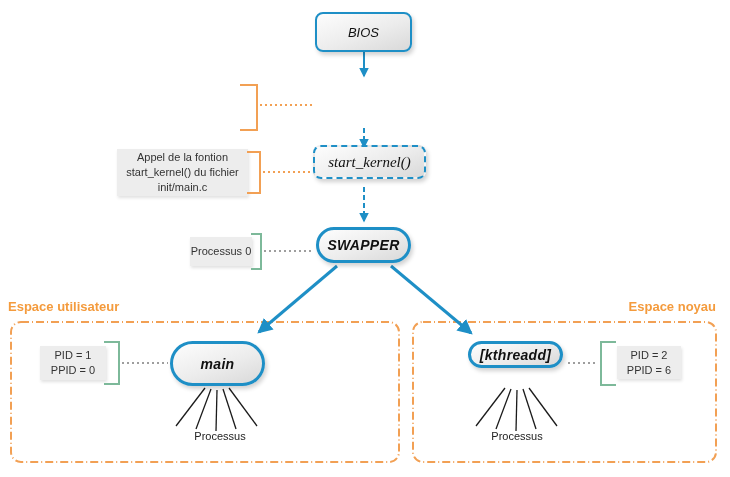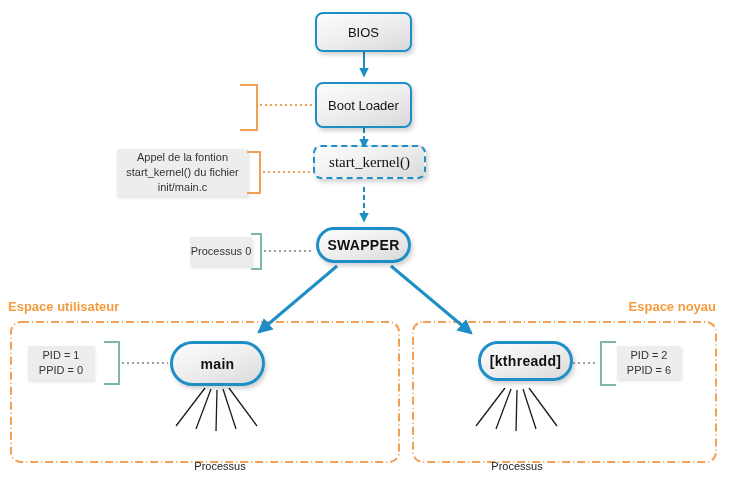--- a/index.html
+++ b/index.html
@@ -9,38 +9,39 @@
   }
   svg.layer{position:absolute;left:0;top:0;width:730px;height:477px;}
 
   .node{
     position:absolute;box-sizing:border-box;
     border:2px solid #1E8FC6;border-radius:8px;
     background:linear-gradient(160deg,#fdfdfd 0%,#ececec 55%,#d9d9d9 100%);
     display:flex;align-items:center;justify-content:center;
     font-size:13px;color:#111;
     box-shadow:2px 3px 4px rgba(0,0,0,0.18);
+    font-style:italic;
   }
   .node.dashed{border-style:dashed;font-family:"Liberation Serif", serif;font-size:15px;}
   .node.stadium{border-radius:24px;border-width:3px;font-weight:bold;font-size:14px;letter-spacing:0.3px;}
 
   .ann{
     position:absolute;box-sizing:border-box;background:#ededed;
     display:flex;align-items:center;justify-content:center;text-align:center;
     font-size:11px;color:#333;line-height:1.35;white-space:pre-line;
     box-shadow:1px 2px 3px rgba(0,0,0,0.12);
   }
 
   .bracket{position:absolute;box-sizing:border-box;}
   .bracket.right-o{border-top:2px solid #F2A054;border-right:2px solid #F2A054;border-bottom:2px solid #F2A054;}
   .bracket.right-g{border-top:2px solid #7DB99A;border-right:2px solid #7DB99A;border-bottom:2px solid #7DB99A;}
   .bracket.left-g{border-top:2px solid #7DB99A;border-left:2px solid #7DB99A;border-bottom:2px solid #7DB99A;}
 
   .region-label{position:absolute;font-size:13px;font-weight:bold;color:#F49B3D;}
-  .proc-label{position:absolute;font-size:11px;color:#222;text-align:center;margin-top:30px;}
+  .proc-label{position:absolute;font-size:11px;color:#222;text-align:center;}
 </style>
 </head>
 <body>
 
 <div id="stage">
 
   <svg class="layer" viewBox="0 0 730 477">
     <defs>
       <marker id="arrowBlue" viewBox="0 0 10 10" refX="8.5" refY="5" markerWidth="5" markerHeight="5" orient="auto-start-reverse">
         <path d="M0,0 L10,5 L0,10 z" fill="#1E8FC6"></path>
@@ -74,41 +75,40 @@
       <line x1="505" y1="388" x2="476" y2="426"></line>
       <line x1="511" y1="389" x2="496" y2="429"></line>
       <line x1="517" y1="390" x2="516" y2="431"></line>
       <line x1="523" y1="389" x2="536" y2="429"></line>
       <line x1="529" y1="388" x2="557" y2="426"></line>
     </g>
   </svg>
 
   <div class="node" style="left:315px;top:12px;width:97px;height:40px;">BIOS</div>
 
-  <div class="node" style="left:315px;top:82px;width:97px;height:46px;">Boot Loader</div>
 
   <div class="node dashed" style="left:313px;top:145px;width:113px;height:34px;">start_kernel()</div>
 
   <div class="node stadium" style="left:316px;top:227px;width:95px;height:36px;">SWAPPER</div>
 
   <div class="node stadium" style="left:170px;top:341px;width:95px;height:45px;">main</div>
 
-  <div class="node stadium" style="left:478px;top:341px;width:95px;height:40px;text-align:right;">[kthreadd]</div>
+  <div class="node stadium" style="left:468px;top:341px;width:95px;height:27px;text-align:right;">[kthreadd]</div>
 
   <div class="bracket right-o" style="left:240px;top:84px;width:18px;height:47px;"></div>
 
   <div class="ann" style="left:117px;top:149px;width:131px;height:47px;">Appel de la fontion
 start_kernel() du fichier
 init/main.c</div>
   <div class="bracket right-o" style="left:247px;top:151px;width:14px;height:43px;"></div>
 
   <div class="ann" style="left:190px;top:237px;width:62px;height:29px;">Processus 0</div>
   <div class="bracket right-g" style="left:251px;top:233px;width:11px;height:37px;"></div>
 
-  <div class="ann" style="left:28px;top:346px;width:66px;height:34px;">PID = 1
+  <div class="ann" style="left:40px;top:346px;width:66px;height:34px;">PID = 1
 PPID = 0</div>
   <div class="bracket right-g" style="left:104px;top:341px;width:16px;height:44px;"></div>
 
   <div class="ann" style="left:617px;top:346px;width:64px;height:33px;">PID = 2
 PPID = 6</div>
   <div class="bracket left-g" style="left:600px;top:341px;width:16px;height:45px;"></div>
 
   <div class="region-label" style="left:8px;top:299px;">Espace utilisateur</div>
   <div class="region-label" style="left:616px;top:299px;width:100px;text-align:right;">Espace noyau</div>
 

